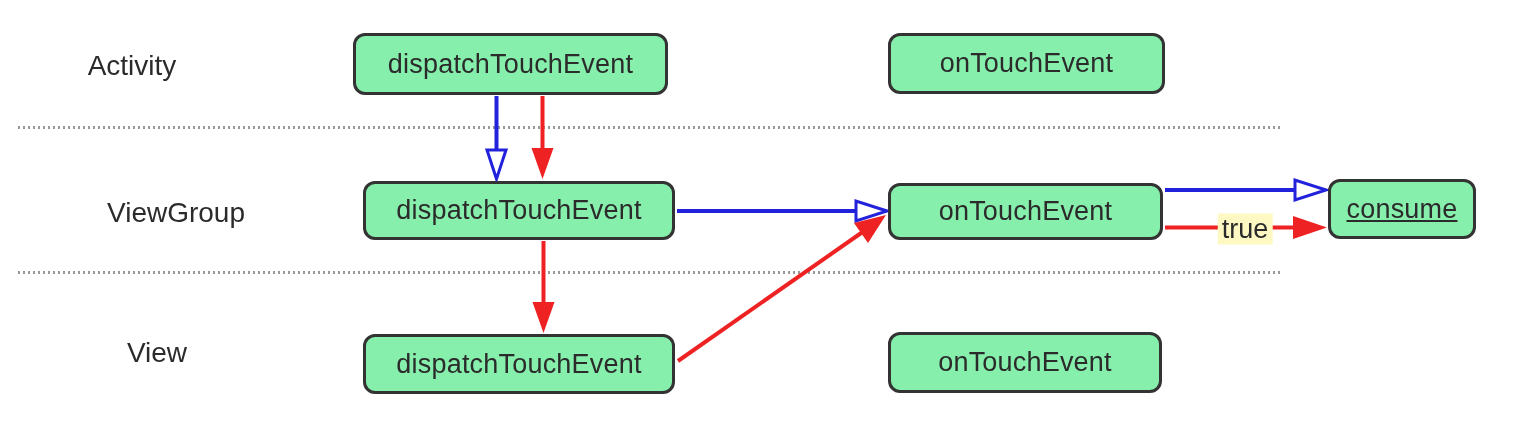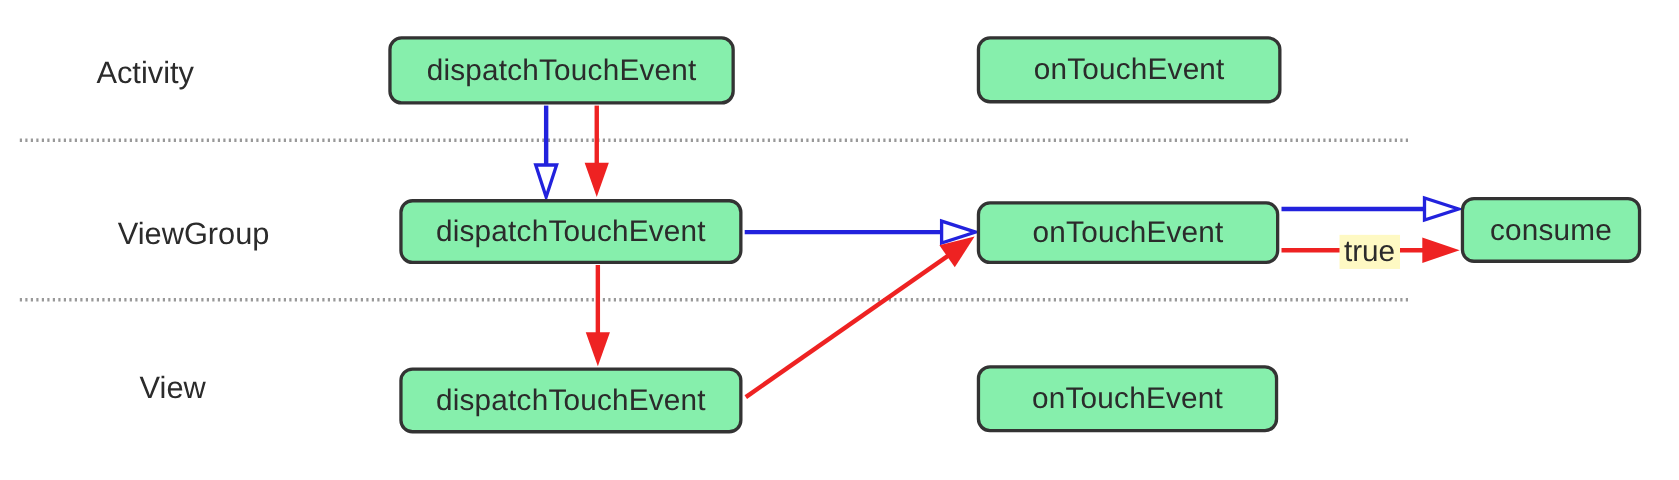--- a/index.html
+++ b/index.html
@@ -62,21 +62,21 @@
   .edge-label.true-pos {
     left: 1245px;
     top: 229px;
     padding: 0 4px;
   }
   
   .b-activity-dispatch  { left: 353px; top: 33px;  width: 315px; height: 62px; }
   .b-activity-ontouch   { left: 888px; top: 33px;  width: 277px; height: 61px; }
   .b-viewgroup-dispatch { left: 363px; top: 181px; width: 312px; height: 59px; }
   .b-viewgroup-ontouch  { left: 888px; top: 183px; width: 275px; height: 57px; }
-  .b-consume            { left: 1328px; top: 179px; width: 164px; height: 60px; }
+  .b-consume            { left: 1328px; top: 179px; width: 148px; height: 60px; text-decoration: underline; }
   .b-view-dispatch      { left: 363px; top: 334px; width: 312px; height: 60px; }
   .b-view-ontouch       { left: 888px; top: 332px; width: 274px; height: 61px; }
   
   .l-activity  { left: 132px; top: 66px; }
   .l-viewgroup { left: 149px; top: 213px; margin-left: 27px; }
   .l-view      { left: 137px; top: 353px; margin-left: 20px; }
 </style>
 </head>
 <body>
 

